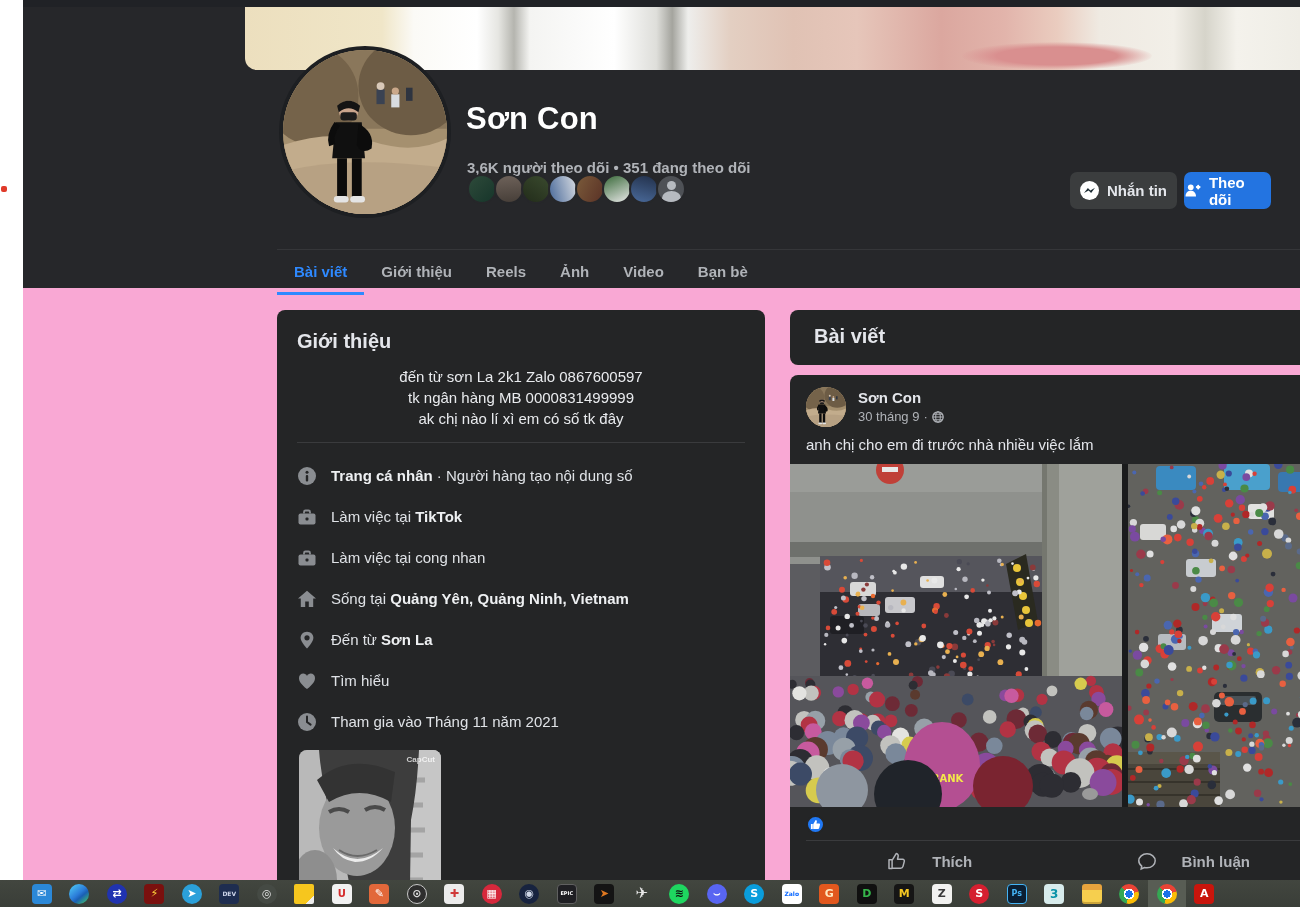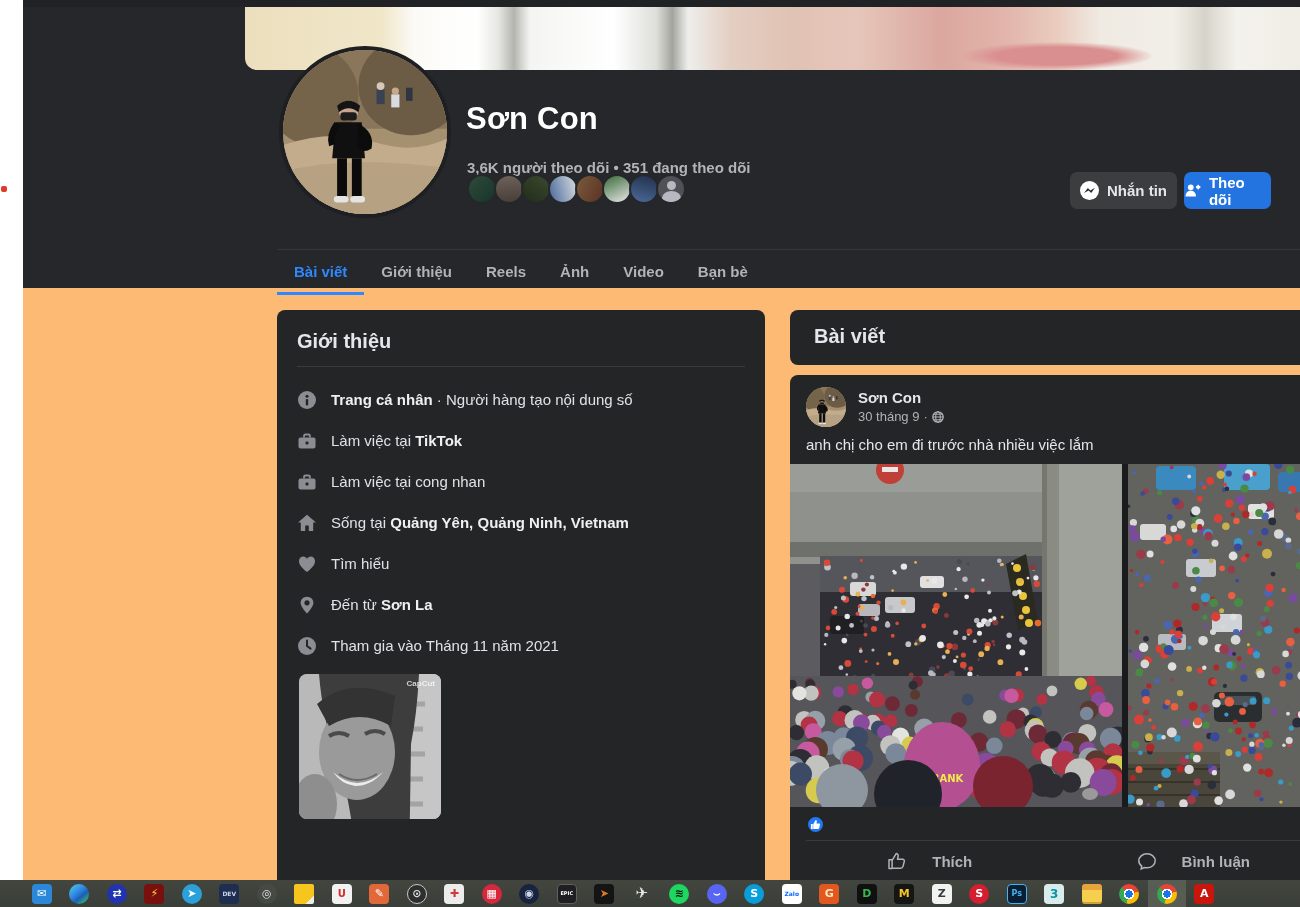--- a/index.html
+++ b/index.html
@@ -5,21 +5,21 @@
   * { margin:0; padding:0; box-sizing:border-box; }
   html,body { width:1300px; height:907px; overflow:hidden; background:#ffffff;
     font-family:"Liberation Sans","DejaVu Sans",sans-serif; }
   .abs { position:absolute; }
 
   
   #left-gutter { left:0; top:0; width:23px; height:907px; background:#ffffff; z-index:5; }
   #gutter-dot { left:1px; top:186px; width:6px; height:6px; background:#e03a2a; border-radius:2px; }
 
   
-  #fb-page { left:23px; top:0; width:1277px; height:907px; background:#fdba74; }
+  #fb-page { left:23px; top:0; width:1277px; height:907px; background:#f9a8d4; }
   #top-strip { left:0; top:0; width:1277px; height:7px; background:#202226; }
   #header-section { left:0; top:7px; width:1277px; height:281px; background:#26272a; }
 
   
   #cover-photo { left:222px; top:0; width:1055px; height:63px; border-radius:0 0 0 12px; overflow:hidden;
     background:linear-gradient(90deg,#ecdfbe 0%,#f0e6c8 13%,#fbfaf6 16%,#ffffff 22%,#e6e6e2 24%,
       #b5b5af 25.5%,#f4f4f2 27%,#ffffff 35%,#dededa 39%,#a4a49e 40.5%,#eeeeec 42%,
       #e3cfc2 46%,#e0c2b4 52%,#e6c6ba 58%,#dba79f 66%,#e2b4ab 72%,#eaccbf 77%,
       #efeae2 81%,#f2efe8 88%,#d6d4ca 91%,#f4f2ec 94%,#efede6 100%); }
   #cover-lips { left:68%; top:55%; width:18%; height:45%; border-radius:50%;
@@ -211,20 +211,25 @@
           <span>Video</span>
         </div>
         <div class="tab">
           <span>Bạn bè</span>
         </div>
       </div>
   </div>
 
   <div class="card" id="intro-card">
     <div class="card-title">Giới thiệu</div>
+    <div id="intro-bio">
+        <div>đến từ sơn La 2k1 Zalo 0867600597</div>
+        <div>tk ngân hàng MB 0000831499999</div>
+        <div>ak chị nào lí xì em có số tk đây</div>
+      </div>
     <div id="intro-divider"></div>
     <div id="intro-items">
         <div class="intro-item">
           <span class="ii-icon"><svg viewBox="0 0 20 20" width="20" height="20">
               <circle cx="10" cy="10" r="9" fill="#8a8d91"></circle>
               <circle cx="10" cy="6.2" r="1.5" fill="#242526"></circle>
               <rect x="8.8" y="9" width="2.4" height="6.5" rx="1" fill="#242526"></rect>
             </svg></span>
           <span class="ii-text"><span></span><b>Trang cá nhân</b><span> · Người hàng tạo nội dung số</span></span>
         </div>
@@ -245,30 +250,30 @@
           <span class="ii-text"><span>Làm việc tại cong nhan</span><b></b><span></span></span>
         </div>
         <div class="intro-item">
           <span class="ii-icon"><svg viewBox="0 0 20 20" width="20" height="20">
               <path d="M10 1.8 L19 9.6 H16.2 V18 H11.8 V12.4 H8.2 V18 H3.8 V9.6 H1 Z" fill="#8a8d91"></path>
             </svg></span>
           <span class="ii-text"><span>Sống tại </span><b>Quảng Yên, Quảng Ninh, Vietnam</b><span></span></span>
         </div>
         <div class="intro-item">
           <span class="ii-icon"><svg viewBox="0 0 20 20" width="20" height="20">
-              <path d="M10 18 C4 13.2 2 10.2 2 6.9 C2 4.4 4 2.6 6.3 2.6 C7.9 2.6 9.3 3.5 10 4.9 C10.7 3.5 12.1 2.6 13.7 2.6 C16 2.6 18 4.4 18 6.9 C18 10.2 16 13.2 10 18 Z" fill="#8a8d91"></path>
-            </svg></span>
-          <span class="ii-text"><span>Tìm hiểu</span><b></b><span></span></span>
-        </div>
-        <div class="intro-item">
-          <span class="ii-icon"><svg viewBox="0 0 20 20" width="20" height="20">
               <path d="M10 1.8 C6.2 1.8 3.6 4.7 3.6 8 C3.6 12 10 18.6 10 18.6 C10 18.6 16.4 12 16.4 8 C16.4 4.7 13.8 1.8 10 1.8 Z" fill="#8a8d91"></path>
               <circle cx="10" cy="7.8" r="2.6" fill="#242526"></circle>
             </svg></span>
           <span class="ii-text"><span>Đến từ </span><b>Sơn La</b><span></span></span>
+        </div>
+        <div class="intro-item">
+          <span class="ii-icon"><svg viewBox="0 0 20 20" width="20" height="20">
+              <path d="M10 18 C4 13.2 2 10.2 2 6.9 C2 4.4 4 2.6 6.3 2.6 C7.9 2.6 9.3 3.5 10 4.9 C10.7 3.5 12.1 2.6 13.7 2.6 C16 2.6 18 4.4 18 6.9 C18 10.2 16 13.2 10 18 Z" fill="#8a8d91"></path>
+            </svg></span>
+          <span class="ii-text"><span>Tìm hiểu</span><b></b><span></span></span>
         </div>
         <div class="intro-item">
           <span class="ii-icon"><svg viewBox="0 0 20 20" width="20" height="20">
               <circle cx="10" cy="10" r="9" fill="#8a8d91"></circle>
               <path d="M10 4.5 V10 L13.6 12.6" stroke="#242526" stroke-width="2" fill="none" stroke-linecap="round"></path>
             </svg></span>
           <span class="ii-text"><span>Tham gia vào Tháng 11 năm 2021</span><b></b><span></span></span>
         </div>
       </div>
 

